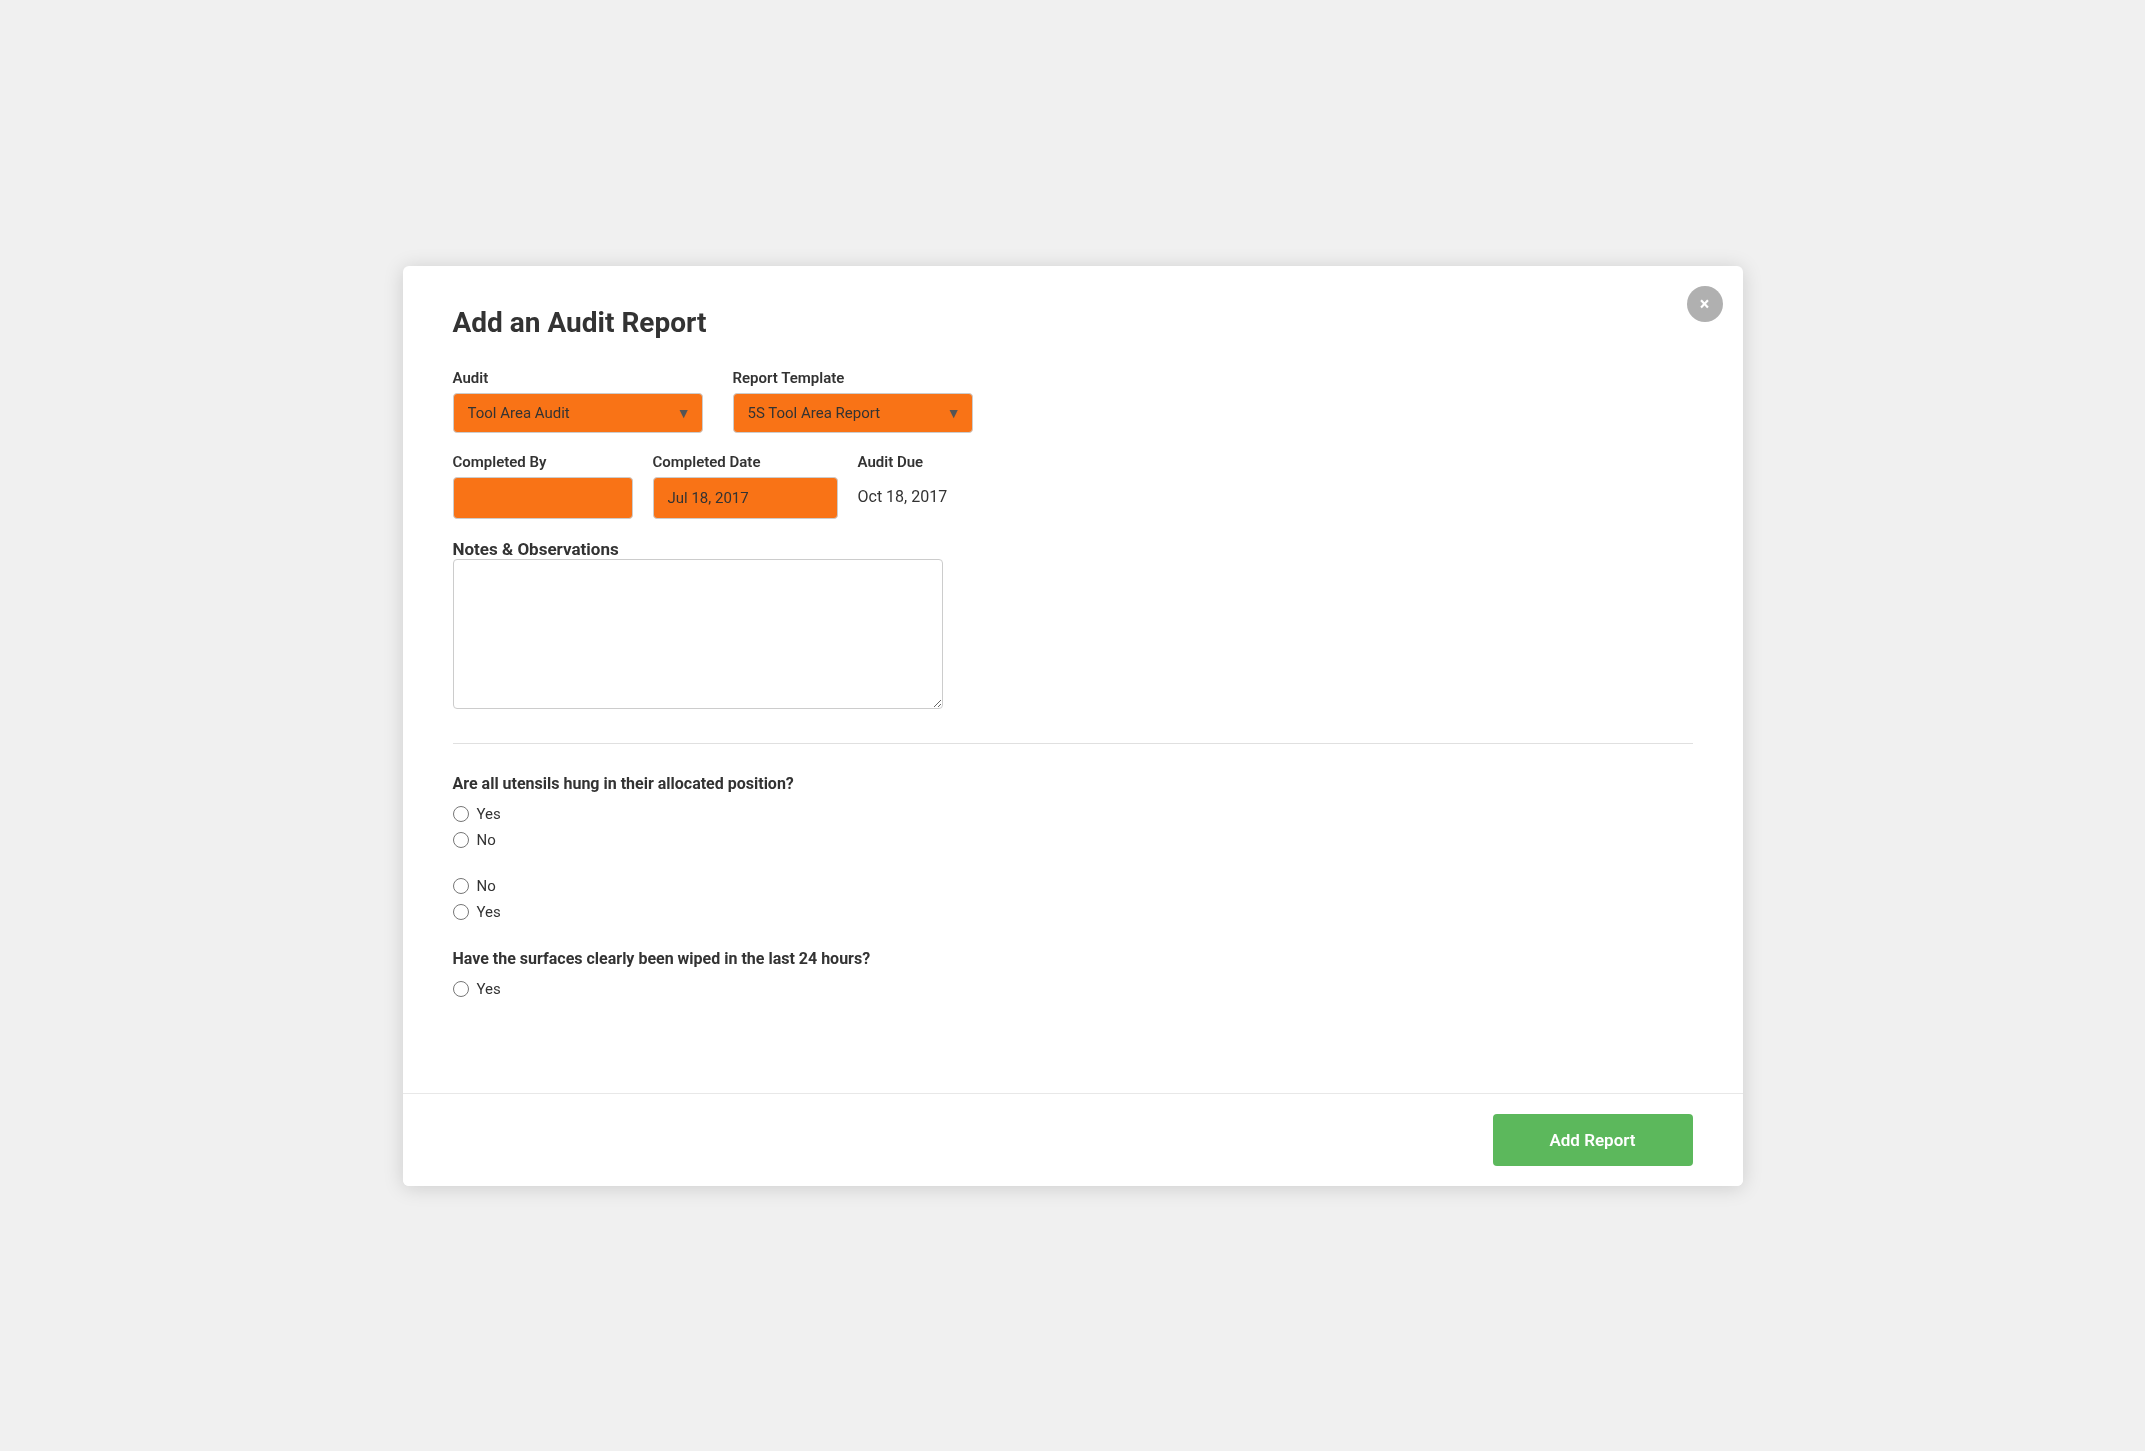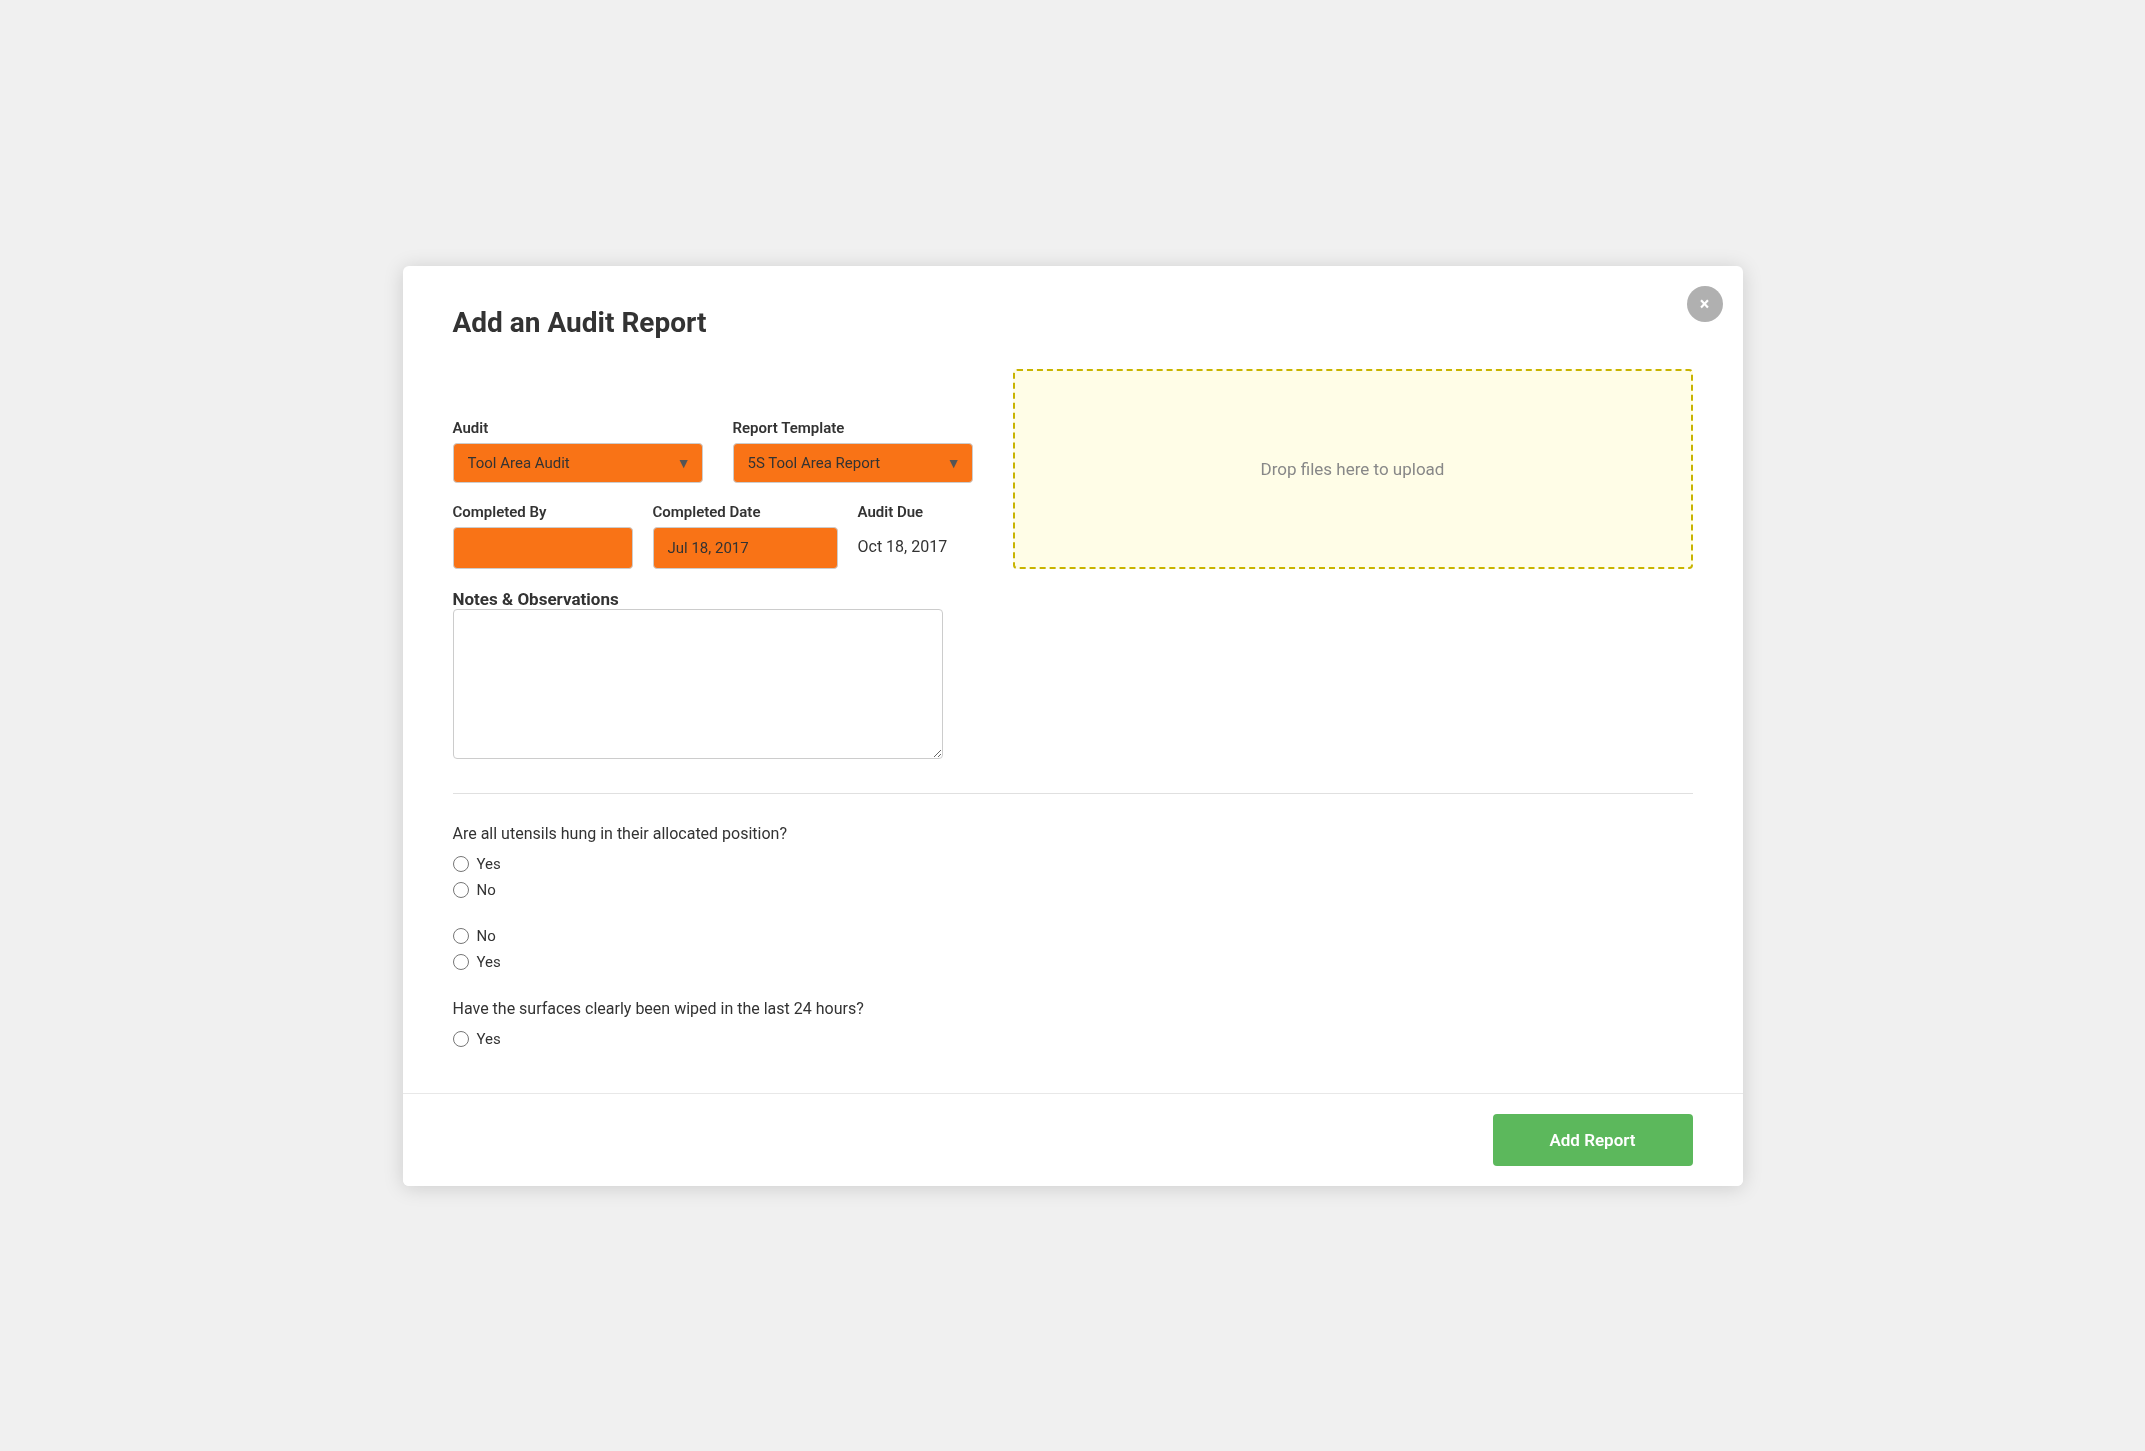--- a/index.html
+++ b/index.html
@@ -191,21 +191,21 @@
     }
 
     .question-block {
       display: flex;
       flex-direction: column;
       gap: 8px;
     }
 
     .question-text {
       font-size: 16px;
-      font-weight: 400;
+      font-weight: 700;
       color: #333;
       margin-bottom: 4px;
     }
 
     .radio-option {
       display: flex;
       align-items: center;
       gap: 8px;
       font-size: 15px;
       color: #333;
@@ -302,23 +302,20 @@
         </div>
 
         <div class="form-field">
           <label>Audit Due</label>
           <div class="next-due-value">Oct 18, 2017</div>
         </div>
       </div>
 
     </div>
 
-    <div class="drop-zone">
-      <span class="drop-zone-text">Drop files here to upload</span>
-    </div>
   </div>
 
   <div class="notes-section">
     <label>Notes &amp; Observations</label>
     <textarea class="notes-textarea" style=""></textarea>
   </div>
 
   <hr class="divider">
 
   <div class="questions-section">

